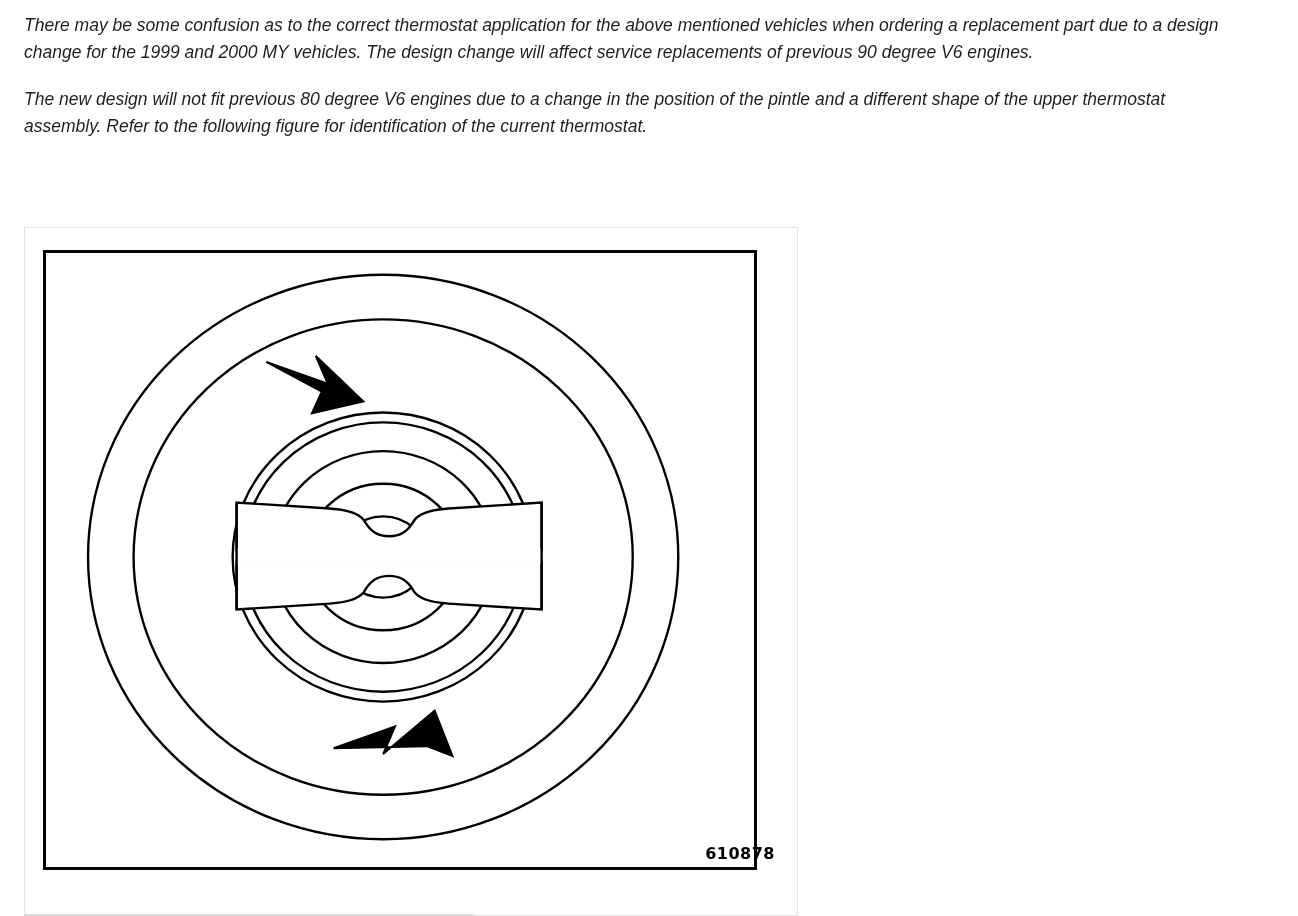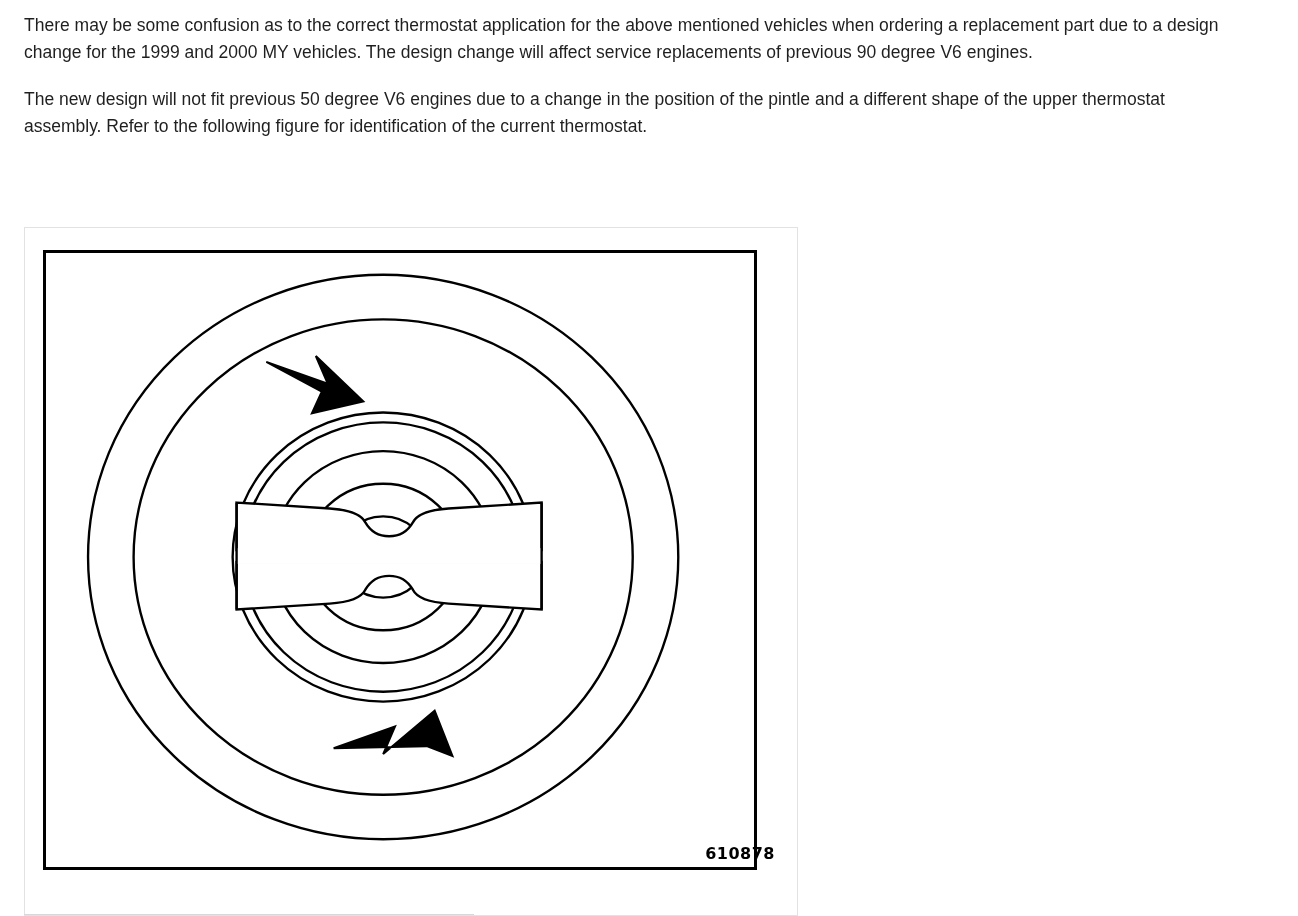--- a/index.html
+++ b/index.html
@@ -78,23 +78,23 @@
     width: 450px;
     height: 1px;
     background: #d8d8d8;
   }
 </style>
 </head>
 <body>
 
 <div class="page">
 
-  <div class="text-block" style="top:12px;">
+  <div class="text-block" style="top:12px;font-style:italic;">
     <p class="para" id="para-1">There may be some confusion as to the correct thermostat application for the above mentioned vehicles when ordering a replacement part due to a design change for the 1999 and 2000 MY vehicles. The design change will affect service replacements of previous 90 degree V6 engines.</p>
-    <p class="para" id="para-2">The new design will not fit previous 50 degree V6 engines due to a change in the position of the pintle and a different shape of the upper thermostat assembly. Refer to the following figure for identification of the current thermostat.</p>
+    <p class="para" id="para-2">The new design will not fit previous 80 degree V6 engines due to a change in the position of the pintle and a different shape of the upper thermostat assembly. Refer to the following figure for identification of the current thermostat.</p>
   </div>
 
   <div class="figure-frame">
     <div class="figure-inner">
       <svg class="figure-svg" viewBox="0 0 714 620" preserveAspectRatio="xMidYMid meet">
         <g fill="none" stroke="#000000" stroke-width="2.4">
 
           <ellipse cx="340" cy="307" rx="298" ry="285"></ellipse>
           <ellipse cx="340" cy="307" rx="252" ry="240"></ellipse>
 

